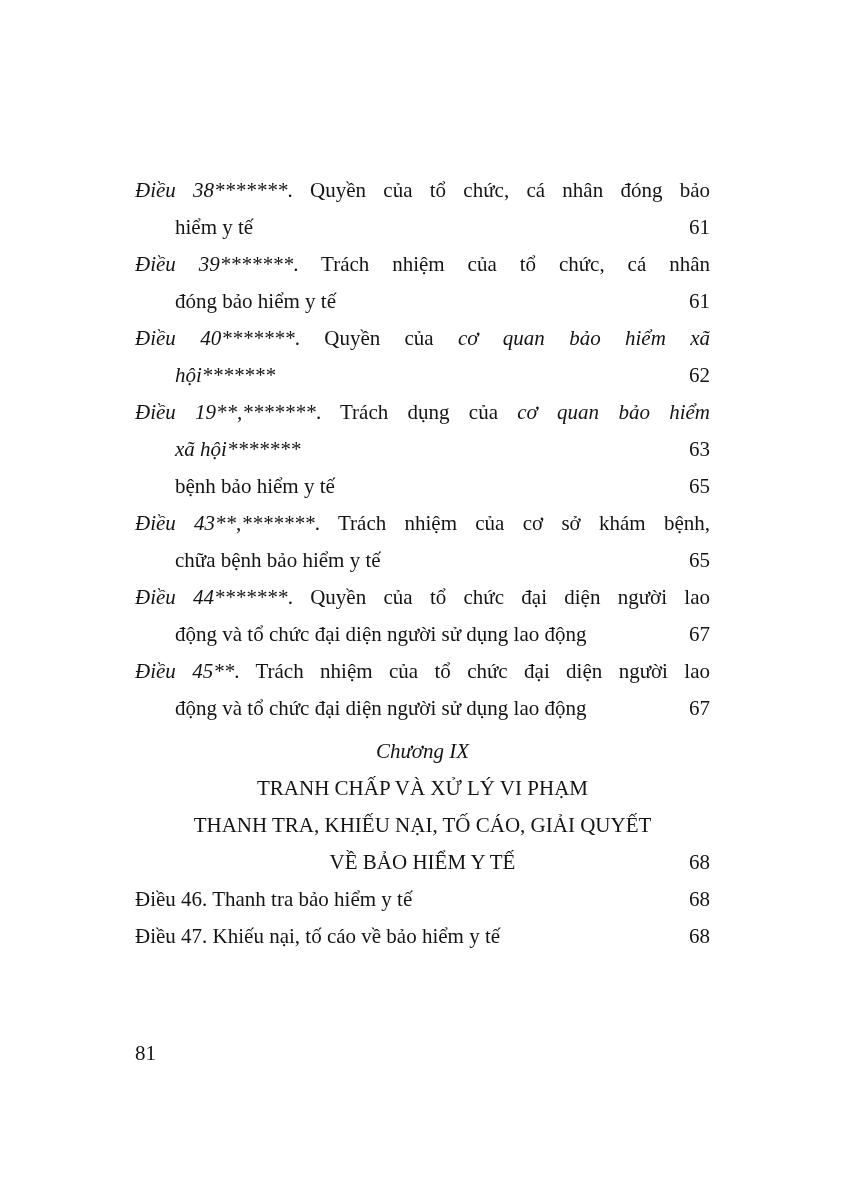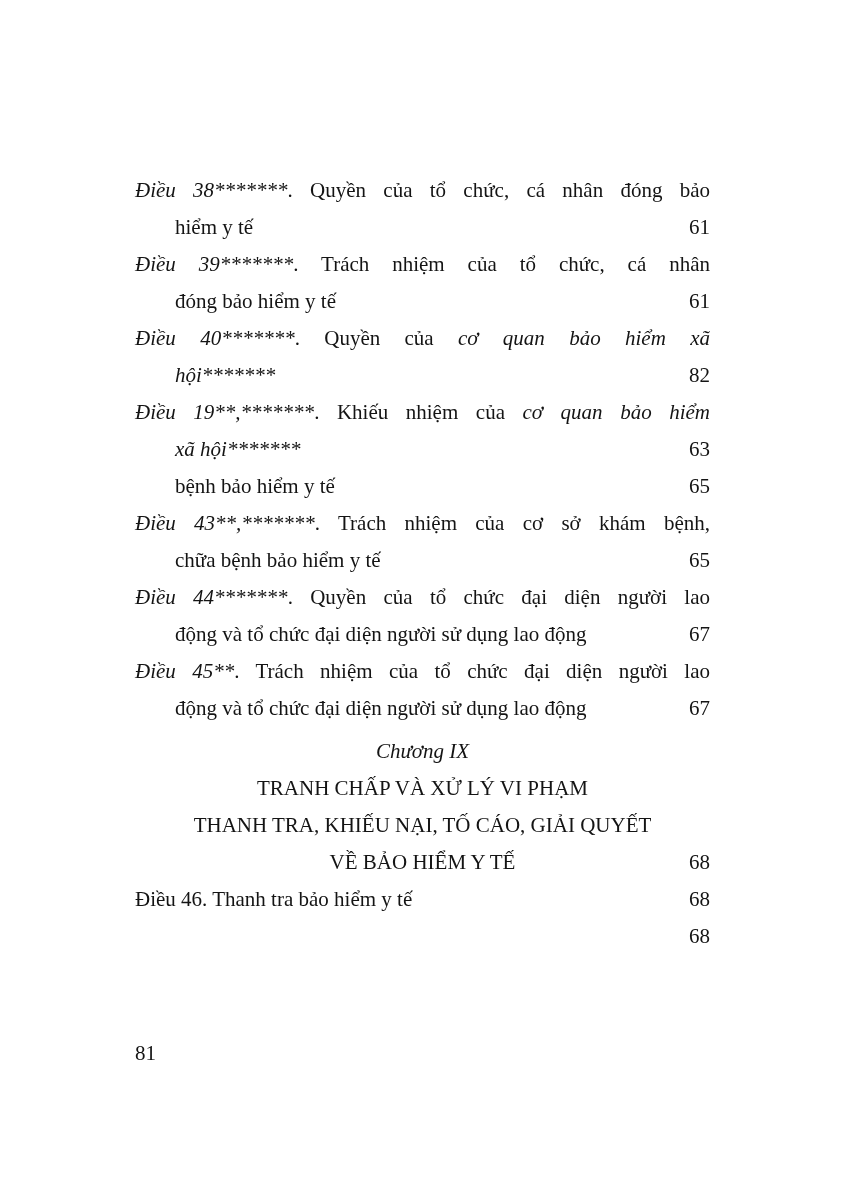--- a/index.html
+++ b/index.html
@@ -43,24 +43,24 @@
       <div class="entry">
         <div class="line stretch"><span class="it">Điều 38*******</span><span>. Quyền của tổ chức, cá nhân đóng bảo</span></div>
         <div class="line cont lastline"><span>hiểm y tế</span><span class="num">61</span></div>
       </div>
       <div class="entry">
         <div class="line stretch"><span class="it">Điều 39*******</span><span>. Trách nhiệm của tổ chức, cá nhân</span></div>
         <div class="line cont lastline"><span>đóng bảo hiểm y tế</span><span class="num">61</span></div>
       </div>
       <div class="entry">
         <div class="line stretch"><span class="it">Điều 40*******</span><span>. Quyền của </span><span class="it">cơ quan bảo hiểm xã</span></div>
-        <div class="line cont lastline"><span class="it">hội*******</span><span class="num">82</span></div>
+        <div class="line cont lastline"><span class="it">hội*******</span><span class="num">62</span></div>
       </div>
       <div class="entry">
-        <div class="line stretch"><span class="it">Điều 19**,*******</span><span>. Khiếu nhiệm của </span><span class="it">cơ quan bảo hiểm</span></div>
+        <div class="line stretch"><span class="it">Điều 19**,*******</span><span>. Trách dụng của </span><span class="it">cơ quan bảo hiểm</span></div>
         <div class="line cont lastline"><span class="it">xã hội*******</span><span class="num">63</span></div>
       </div>
       <div class="entry">
         <div class="line cont lastline"><span>bệnh bảo hiểm y tế</span><span class="num">65</span></div>
       </div>
       <div class="entry">
         <div class="line stretch"><span class="it">Điều 43**,*******</span><span>. Trách nhiệm của cơ sở khám bệnh,</span></div>
         <div class="line cont lastline"><span>chữa bệnh bảo hiểm y tế</span><span class="num">65</span></div>
       </div>
       <div class="entry">
@@ -74,17 +74,17 @@
       <div class="chapter">
         <div class="chap-sub">Chương IX</div>
         <div class="chap-line"><span>TRANH CHẤP VÀ XỬ LÝ VI PHẠM</span></div>
         <div class="chap-line"><span>THANH TRA, KHIẾU NẠI, TỐ CÁO, GIẢI QUYẾT</span></div>
         <div class="chap-line"><span>VỀ BẢO HIỂM Y TẾ</span><span class="num">68</span></div>
       </div>
       <div class="entry">
         <div class="line lastline"><span>Điều 46. Thanh tra bảo hiểm y tế</span><span class="num">68</span></div>
       </div>
       <div class="entry">
-        <div class="line lastline"><span class="num">68</span></div>
+        <div class="line lastline"><span>Điều 47. Khiếu nại, tố cáo về bảo hiểm y tế</span><span class="num">68</span></div>
       </div>
     </div>
   <div class="folio">81</div>
 </div>
 
 </body></html>

